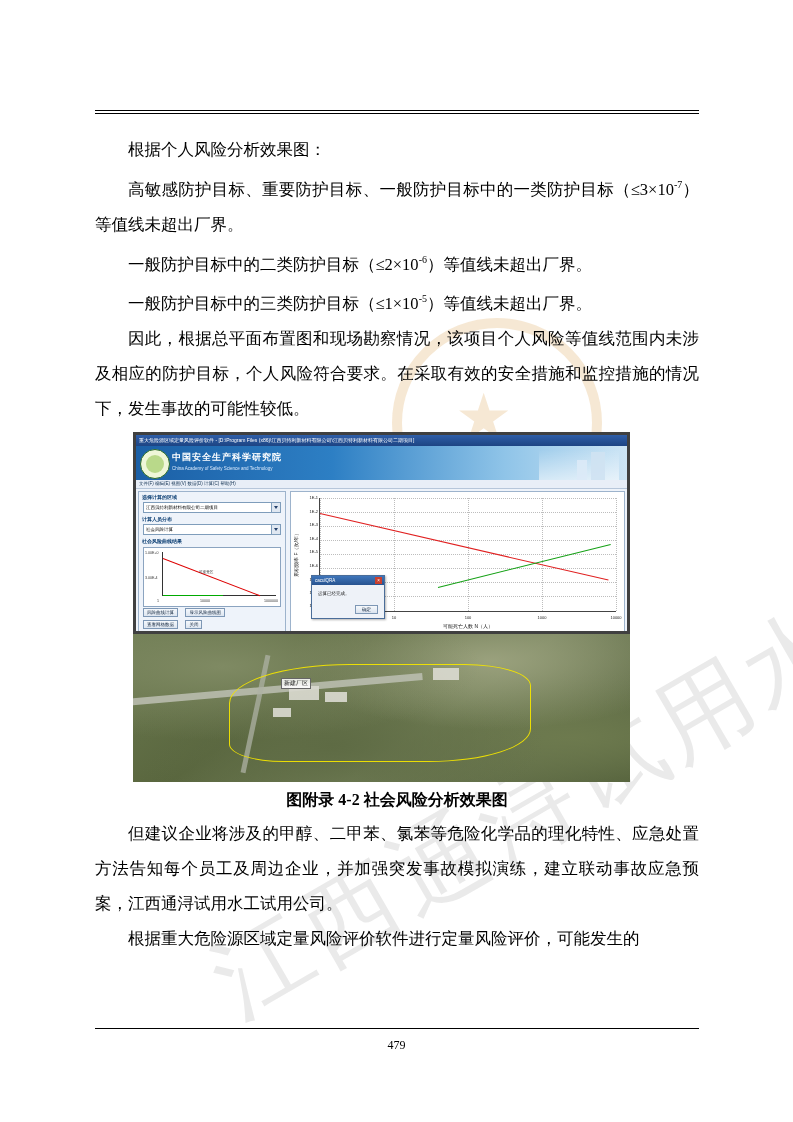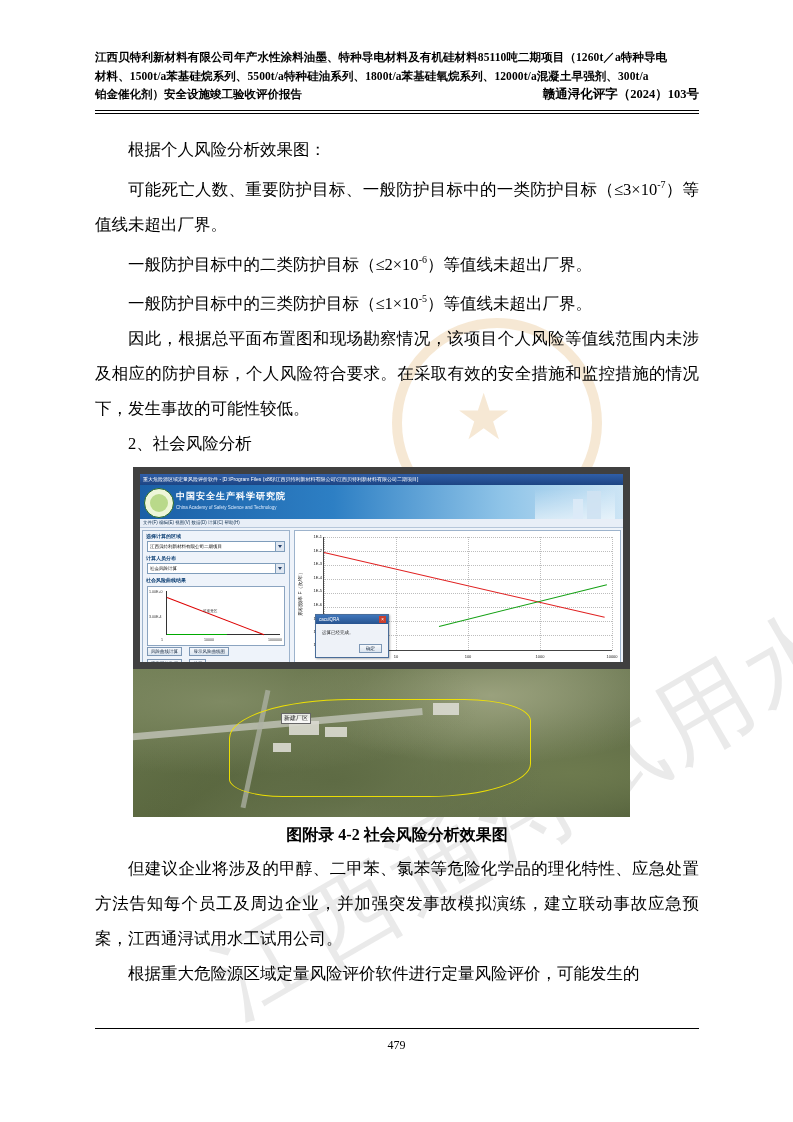--- a/index.html
+++ b/index.html
@@ -104,21 +104,21 @@
     line-height: 32px;
     margin-top: 2px;
   }
 
   
   .app {
     position: relative;
     width: 497px;
     height: 202px;
     background: #dfe9f5;
-    border: 7px solid #404040;
+    border: 3px solid #404040;
     box-sizing: border-box;
     overflow: hidden;
   }
   .app-title {
     height: 11px;
     background: linear-gradient(#2f5ea8, #1d4483);
     color: #fff;
     font-size: 5px;
     font-family: "Liberation Sans", sans-serif;
     line-height: 11px;
@@ -573,44 +573,35 @@
 <body>
 
 <div class="page">
 
   <div class="watermark">
     <div class="wm-ring"></div>
     <div class="wm-star">★</div>
     <div class="wm-text">江西通浔试用水工试用公司</div>
   </div>
 
-  <div class="header">
-    <div class="header-line">江西贝特利新材料有限公司年产水性涂料油墨、特种导电材料及有机硅材料85110吨二期项目（1260t／a特种导电</div>
-    <div class="header-line">材料、1500t/a苯基硅烷系列、5500t/a特种硅油系列、1800t/a苯基硅氧烷系列、12000t/a混凝土早强剂、300t/a</div>
-    <div class="header-row3">
-      <div class="left">铂金催化剂）安全设施竣工验收评价报告</div>
-      <div class="right">赣通浔化评字（2024）103号</div>
-    </div>
-  </div>
   <div class="header-rule"></div>
   <div class="header-rule2"></div>
 
   <div class="content">
 
     <p class="para">根据个人风险分析效果图：</p>
 
-    <p class="para"><span>可能死亡人数、重要防护目标、一般防护目标中的一类防护目标（≤</span><span>3×10</span><sup>-7</sup><span>）等值线未超出厂界。</span></p>
+    <p class="para"><span>高敏感防护目标、重要防护目标、一般防护目标中的一类防护目标（≤</span><span>3×10</span><sup>-7</sup><span>）等值线未超出厂界。</span></p>
 
     <p class="para"><span>一般防护目标中的二类防护目标（≤2×10</span><sup>-6</sup><span>）等值线未超出厂界。</span></p>
 
     <p class="para"><span>一般防护目标中的三类防护目标（≤1×10</span><sup>-5</sup><span>）等值线未超出厂界。</span></p>
 
     <p class="para">因此，根据总平面布置图和现场勘察情况，该项目个人风险等值线范围内未涉及相应的防护目标，个人风险符合要求。在采取有效的安全措施和监控措施的情况下，发生事故的可能性较低。</p>
 
-    <p class="para">2、社会风险分析</p>
 
     <div class="figure-wrap">
       <div class="figure">
 
         <div class="app">
           <div class="app-title">重大危险源区域定量风险评价软件 - [D:\Program Files (x86)\江西贝特利新材料有限公司\江西贝特利新材料有限公司二期项目]</div>
           <div class="app-banner">
             <div class="app-logo">
               <div class="app-logo-inner"></div>
             </div>

